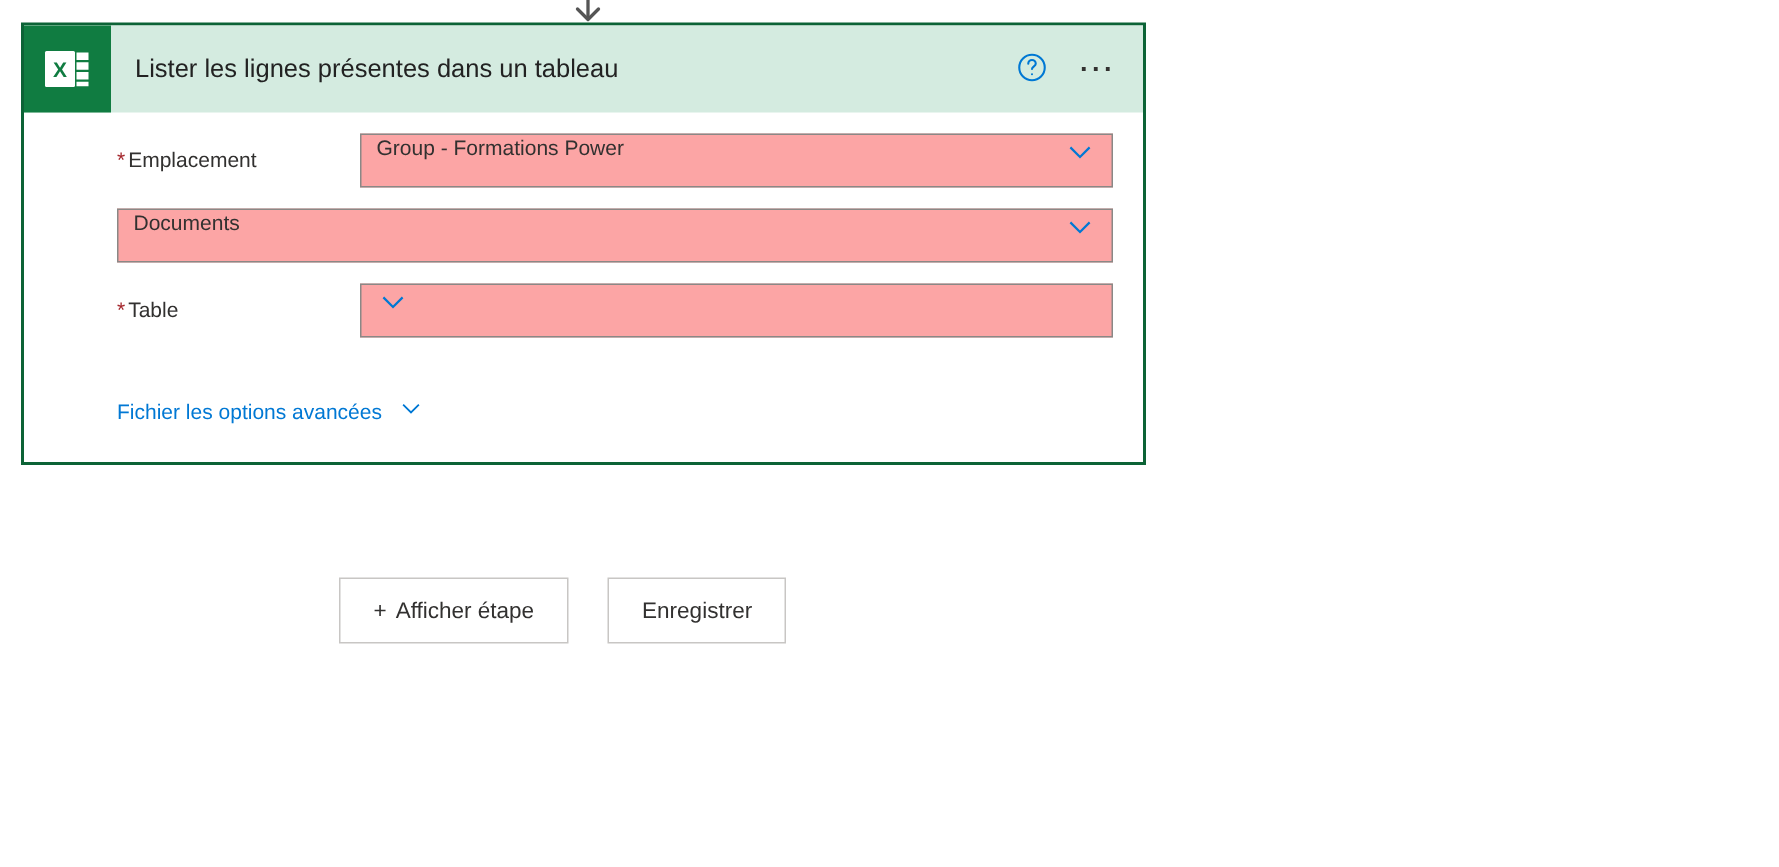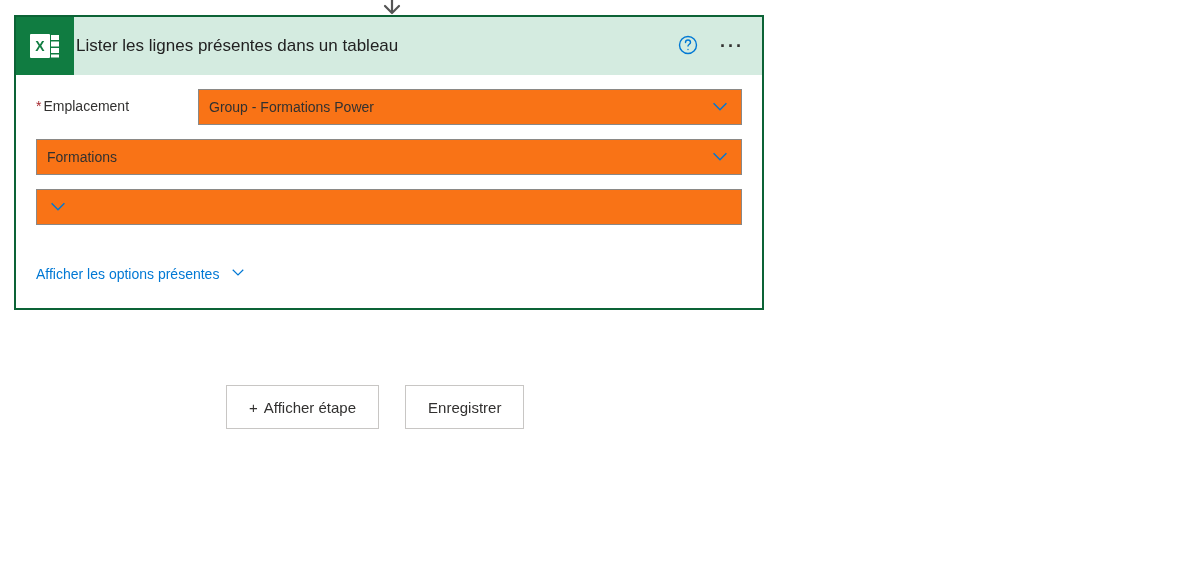--- a/index.html
+++ b/index.html
@@ -37,21 +37,21 @@
     width: 58px;
     height: 58px;
     background: #107c41;
     display: flex;
     align-items: center;
     justify-content: center;
     flex-shrink: 0;
   }
   .card-title {
     flex: 1;
-    padding-left: 2px;
+    padding-left: 16px;
     font-size: 17px;
     font-weight: 400;
     color: #222;
   }
   .header-actions {
     display: flex;
     align-items: center;
     gap: 22px;
   }
   .help-icon {
@@ -60,20 +60,21 @@
   }
   .ellipsis-icon {
     color: #323130;
     letter-spacing: 2px;
     font-size: 18px;
     font-weight: bold;
     cursor: pointer;
   }
   .card-body {
     padding: 14px 20px 24px 20px;
+    margin-left: 42px;
   }
   .form-row {
     display: flex;
     align-items: flex-start;
     margin-bottom: 14px;
   }
   .label {
     width: 162px;
     padding-top: 8px;
     font-size: 14px;
@@ -84,23 +85,23 @@
     color: #a4262c;
     margin-right: 2px;
   }
   .field {
     flex: 1;
   }
   .select-box, .input-box {
     border: 1px solid #8a8886;
     height: 36px;
     display: flex;
-    align-items: center;
+    align-items: flex-start;
     padding: 0 10px;
-    background: #f97316;
+    background: #fca5a5;
     cursor: pointer;
   }
   .select-text {
     flex: 1;
     font-size: 14px;
     color: #323130;
   }
   .chevron {
     color: #0078d4;
   }
@@ -187,45 +188,46 @@
                 <polyline points="5 9 12 16 19 9"></polyline>
               </svg>
           </span>
         </div>
       </div>
     </div>
 
     <div class="form-row">
       <div class="field">
         <div class="select-box">
-          <span class="select-text">Formations</span>
+          <span class="select-text">Documents</span>
           <span class="chevron">
             <svg width="22" height="22" viewBox="0 0 24 24" fill="none" stroke="currentColor" stroke-width="1.6">
                 <polyline points="5 9 12 16 19 9"></polyline>
               </svg>
           </span>
         </div>
       </div>
     </div>
 
 
     <div class="form-row">
+      <div class="label"><span class="req">*</span><span>Table</span></div>
       <div class="field">
         <div class="select-box">
           <span class="chevron">
             <svg width="22" height="22" viewBox="0 0 24 24" fill="none" stroke="currentColor" stroke-width="1.6">
                 <polyline points="5 9 12 16 19 9"></polyline>
               </svg>
           </span>
         </div>
       </div>
     </div>
 
     <div class="adv-link">
-      <span>Afficher les options présentes</span>
+      <span>Fichier les options avancées</span>
       <span>
         <svg width="18" height="18" viewBox="0 0 24 24" fill="none" stroke="currentColor" stroke-width="1.6">
             <polyline points="5 9 12 16 19 9"></polyline>
           </svg>
       </span>
     </div>
 
   </div>
 </div>
 

